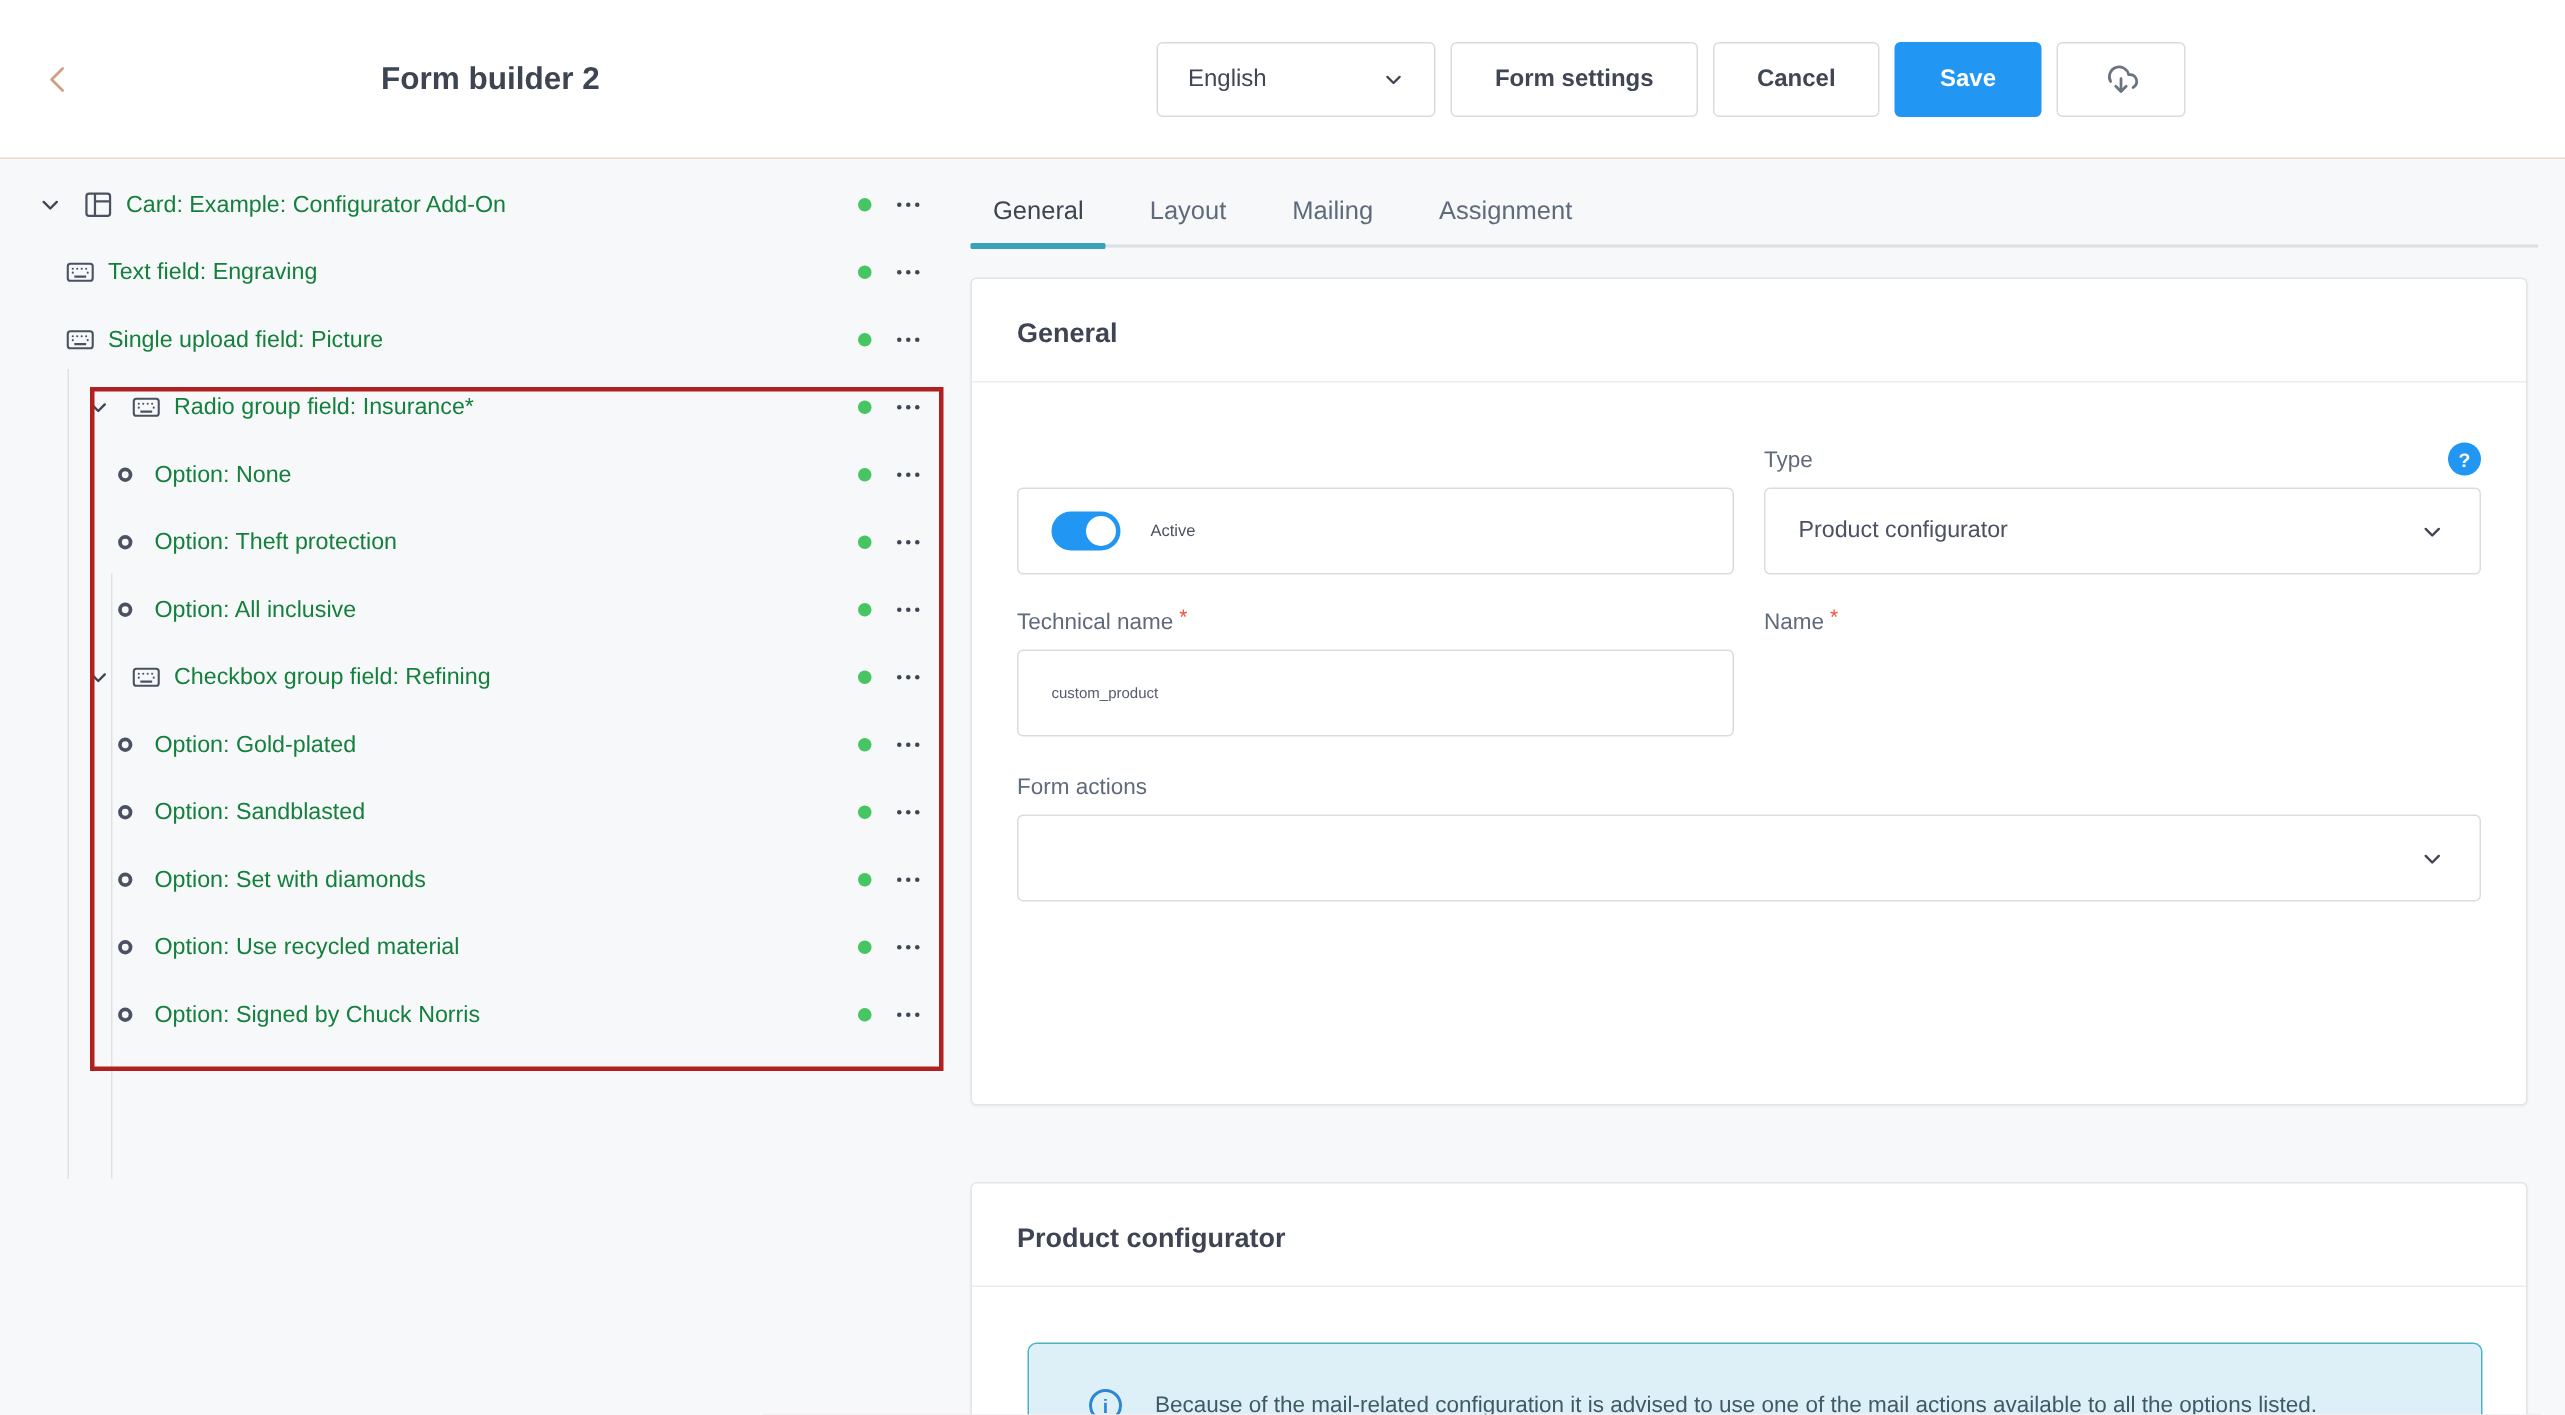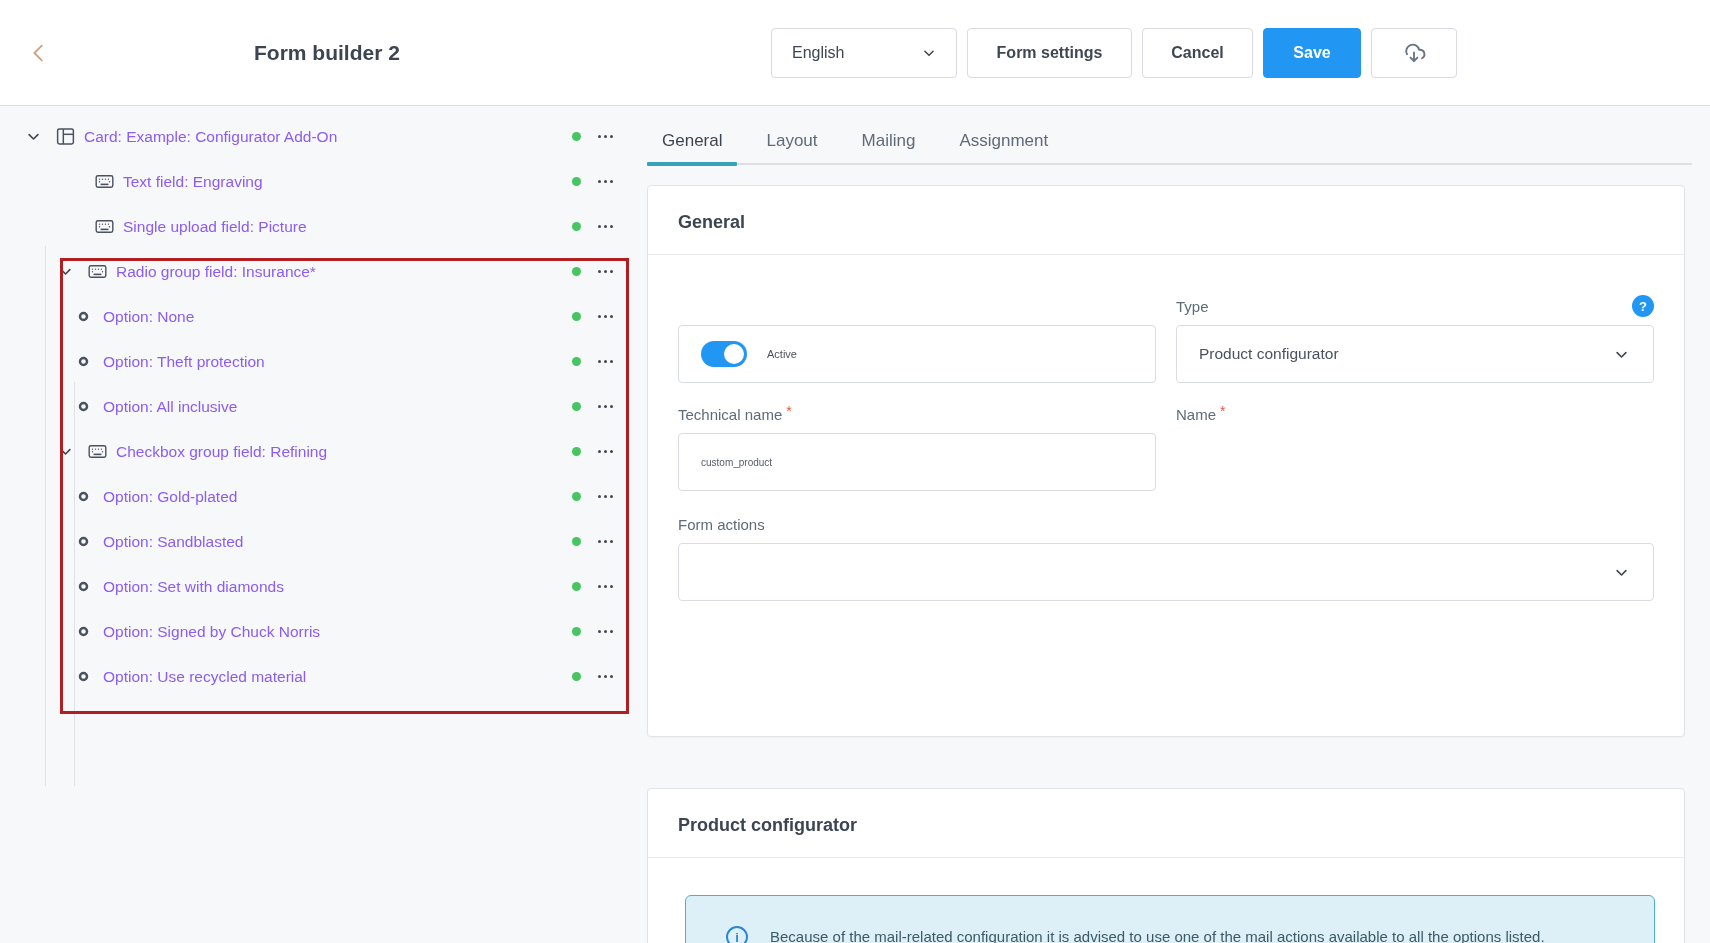--- a/index.html
+++ b/index.html
@@ -32,28 +32,28 @@
   .btn.icon-btn { width:86px; color:#6a7380; }
   .btn.icon-btn svg { width:26px; height:26px; }
 
   
   .tree-panel { position:absolute; top:86px; left:0; width:647px; bottom:0; padding-top:28px; }
   .tree-guide { position:absolute; width:1px; background:#dfe2e6; }
   .guide-root { left:45px; top:160px; height:540px; }
   .guide-sub  { left:74px; top:296px; height:404px; }
   .tree-row { position:relative; height:45px; display:flex; align-items:center; padding-right:34px; cursor:pointer; }
   .tree-row.lvl0 { padding-left:26px; }
-  .tree-row.lvl1 { padding-left:94px; }
+  .tree-row.lvl1 { padding-left:43px; }
   .tree-row.lvl1.has-chevron { padding-left:58px; }
   .tree-row.lvl2 { padding-left:74px; }
   .tree-chevron { width:15px; height:15px; color:#3f4754; margin-right:14px; flex:0 0 auto; }
   .node-icon { width:21px; height:21px; color:#4a5160; margin-right:8px; flex:0 0 auto; display:flex; }
   .node-icon svg { width:100%; height:100%; }
   .node-icon.opt { width:13px; height:13px; margin-left:3px; margin-right:13px; }
-  .tree-label { font-size:15.5px; color:#8b5cf6; white-space:nowrap; }
+  .tree-label { font-size:15.5px; color:#15803d; white-space:nowrap; }
   .grow { flex:1; }
   .status-dot { width:9px; height:9px; border-radius:50%; background:#47c562; flex:0 0 auto; }
   .row-menu { display:flex; gap:2.5px; margin-left:17px; cursor:pointer; flex:0 0 auto; }
   .row-menu i { width:3.5px; height:3.5px; border-radius:50%; background:#3f4754; display:block; }
   .red-box {
     position:absolute; left:60px; top:258px; width:569px; height:456px;
     border:3px solid #b02020; pointer-events:none;
   }
 
   
@@ -352,36 +352,36 @@
           <i></i>
           <i></i>
         </span>
       </div>
       <div class="tree-row lvl2">
         <span class="node-icon opt">
           <svg viewBox="0 0 24 24" fill="none" stroke="currentColor" stroke-width="4.6">
             <circle cx="12" cy="12" r="6.5"></circle>
           </svg>
         </span>
+        <span class="tree-label">Option: Use recycled material</span>
+        <span class="grow"></span>
+        <span class="status-dot"></span>
+        <span class="row-menu">
+          <i></i>
+          <i></i>
+          <i></i>
+        </span>
+      </div>
+      <div class="tree-row lvl2">
+        <span class="node-icon opt">
+          <svg viewBox="0 0 24 24" fill="none" stroke="currentColor" stroke-width="4.6">
+            <circle cx="12" cy="12" r="6.5"></circle>
+          </svg>
+        </span>
         <span class="tree-label">Option: Signed by Chuck Norris</span>
-        <span class="grow"></span>
-        <span class="status-dot"></span>
-        <span class="row-menu">
-          <i></i>
-          <i></i>
-          <i></i>
-        </span>
-      </div>
-      <div class="tree-row lvl2">
-        <span class="node-icon opt">
-          <svg viewBox="0 0 24 24" fill="none" stroke="currentColor" stroke-width="4.6">
-            <circle cx="12" cy="12" r="6.5"></circle>
-          </svg>
-        </span>
-        <span class="tree-label">Option: Use recycled material</span>
         <span class="grow"></span>
         <span class="status-dot"></span>
         <span class="row-menu">
           <i></i>
           <i></i>
           <i></i>
         </span>
       </div>
     </nav>
   <div class="red-box"></div>

